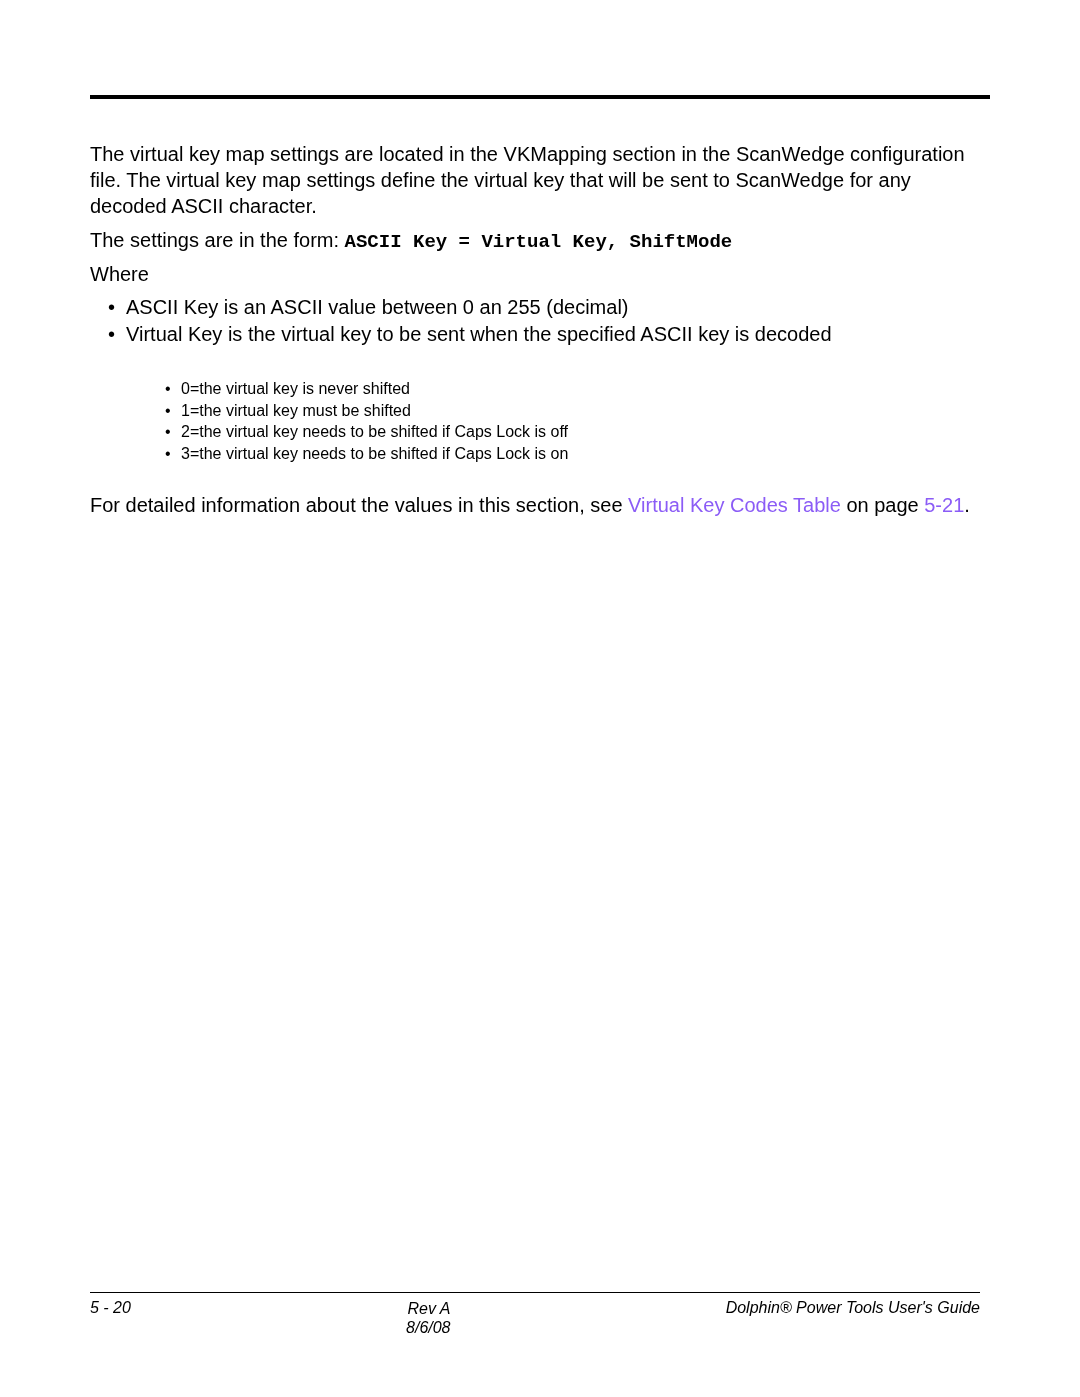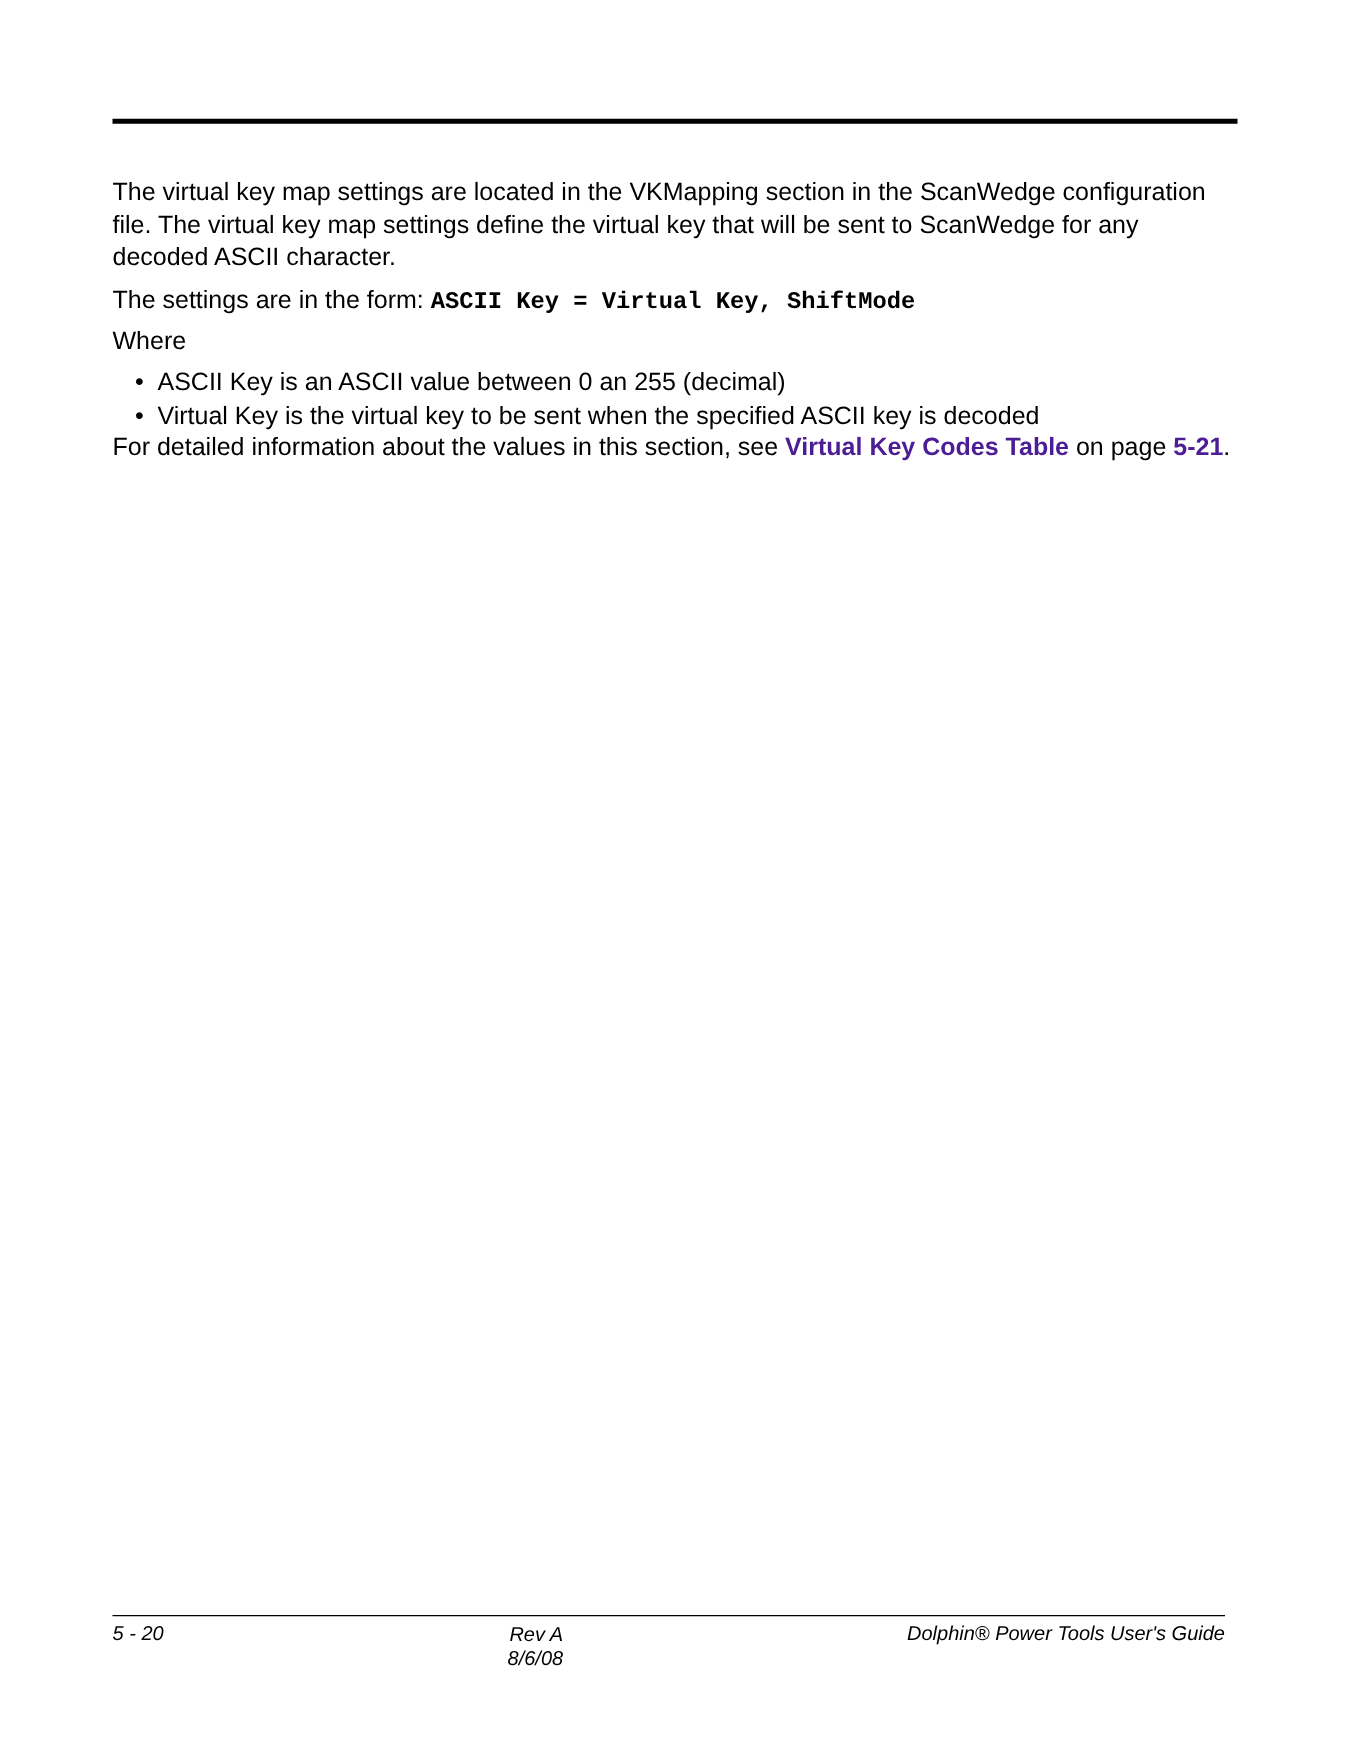--- a/index.html
+++ b/index.html
@@ -39,20 +39,21 @@
       font-weight: bold;
       font-size: 19px;
     }
     .where {
       font-size: 20px;
       margin-bottom: 8px;
     }
     ul.primary {
       list-style: none;
       margin-left: 18px;
+      margin-bottom: 30px;
     }
     ul.primary > li {
       font-size: 20px;
       line-height: 1.35;
       position: relative;
       padding-left: 18px;
     }
     ul.primary > li::before {
       content: "•";
       position: absolute;
@@ -73,22 +74,21 @@
     ul.secondary > li::before {
       content: "•";
       position: absolute;
       left: 0;
       top: 0;
     }
     .detail-line {
       font-size: 20px;
     }
     .link {
-      color: #4c1d95;
-      font-weight: bold;
+      color: #8b5cf6;
     }
     .footer {
       position: absolute;
       left: 90px;
       right: 100px;
       bottom: 60px;
     }
     .footer-rule {
       border-top: 1px solid #000;
       margin-bottom: 6px;
@@ -118,20 +118,26 @@
     <span>The settings are in the form: </span><span class="mono">ASCII Key = Virtual Key, ShiftMode</span>
   </p>
 
   <p class="where">Where</p>
 
   <ul class="primary">
     <li>ASCII Key is an ASCII value between 0 an 255 (decimal)</li>
     <li>Virtual Key is the virtual key to be sent when the specified ASCII key is decoded</li>
   </ul>
 
+  <ul class="secondary">
+    <li>0=the virtual key is never shifted</li>
+    <li>1=the virtual key must be shifted</li>
+    <li>2=the virtual key needs to be shifted if Caps Lock is off</li>
+    <li>3=the virtual key needs to be shifted if Caps Lock is on</li>
+  </ul>
 
   <p class="detail-line">
     <span>For detailed information about the values in this section, see </span><span class="link">Virtual Key Codes Table</span><span> on page </span><span class="link">5-21</span><span>.</span>
   </p>
 </div>
 
 <div class="footer">
   <div class="footer-rule"></div>
   <div class="footer-row">
     <div>5 - 20</div>

